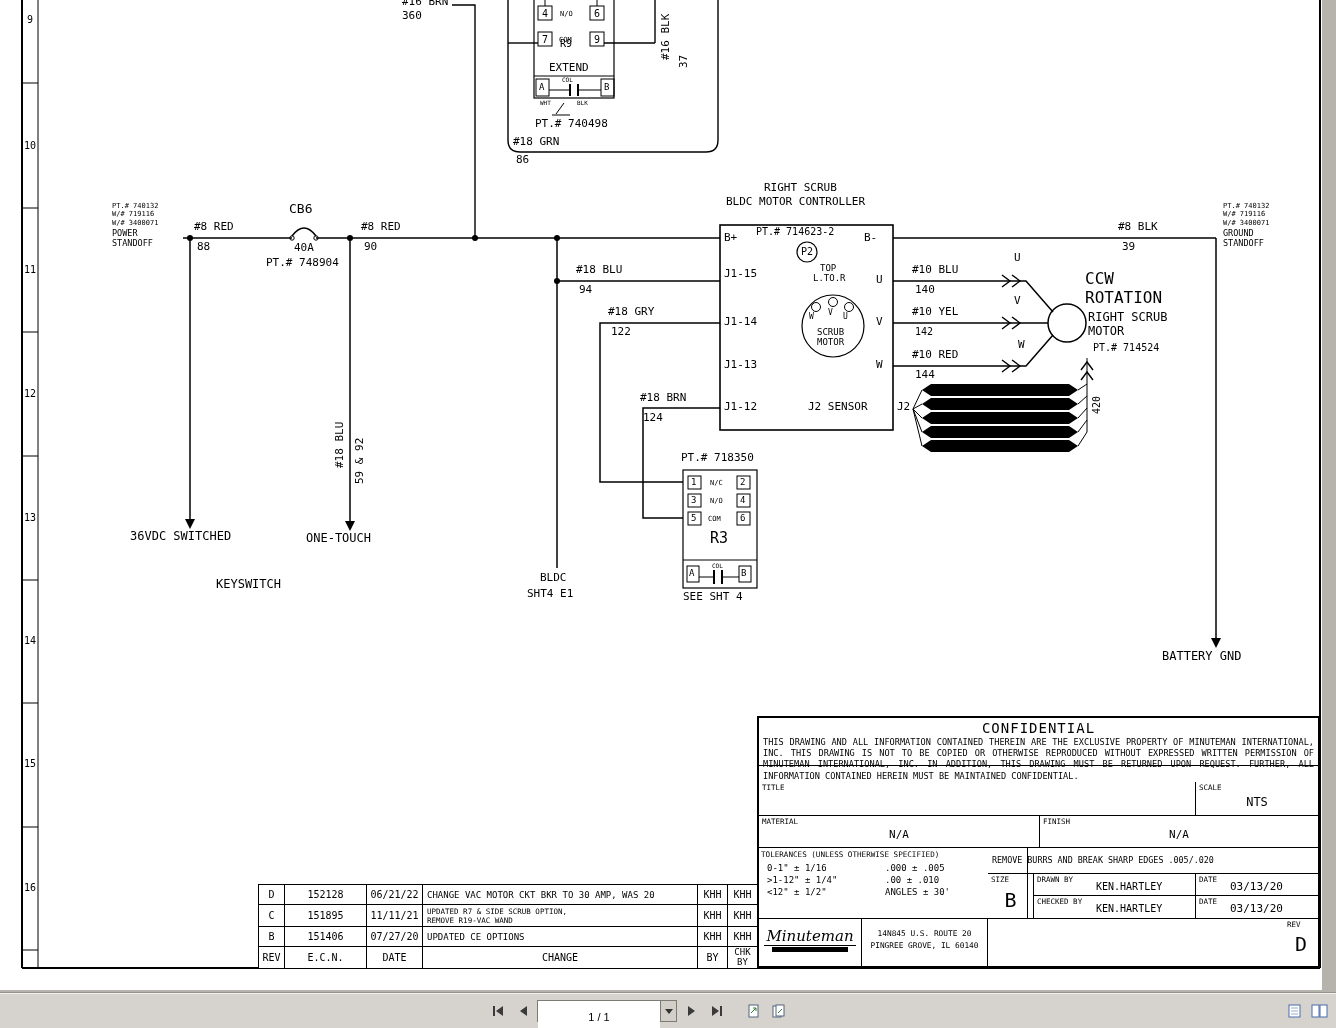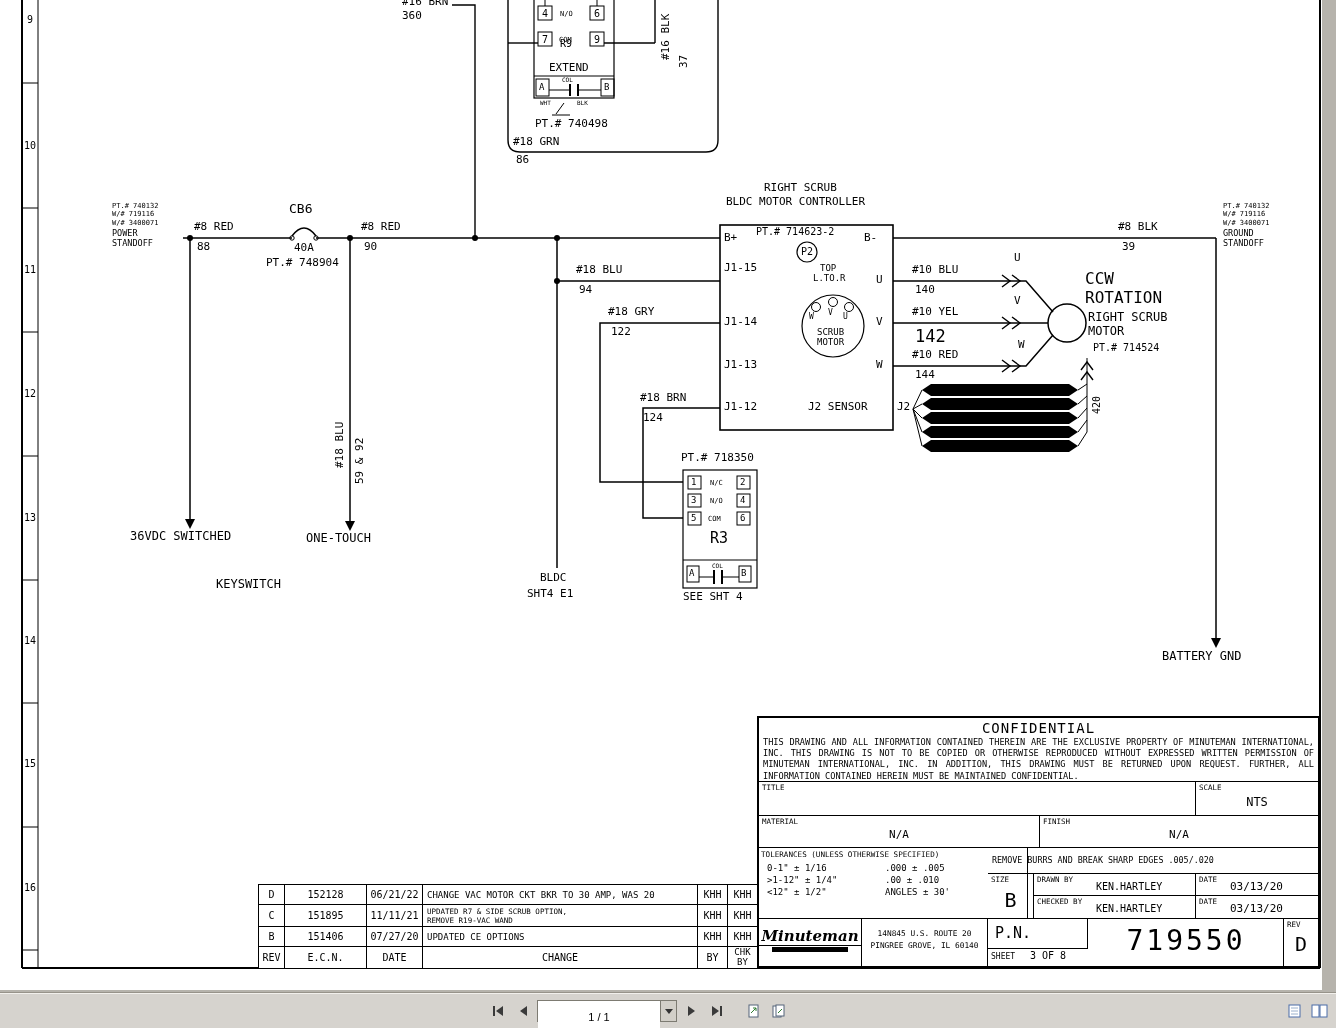--- a/index.html
+++ b/index.html
@@ -204,41 +204,41 @@
     <div class="t" style="left:216px;top:577px;font-size:12px">KEYSWITCH</div>
     <div class="t" style="left:540px;top:572px;font-size:11px">BLDC</div>
     <div class="t" style="left:527px;top:588px;font-size:11px">SHT4 E1</div>
 
     <div class="t" style="left:764px;top:182px;font-size:11px">RIGHT SCRUB</div>
     <div class="t" style="left:726px;top:196px;font-size:11px">BLDC MOTOR CONTROLLER</div>
     <div class="t" style="left:756px;top:226px;font-size:10px">PT.# 714623-2</div>
     <div class="t" style="left:801px;top:246px;font-size:10px">P2</div>
     <div class="t" style="left:724px;top:232px;font-size:11px">B+</div>
     <div class="t" style="left:864px;top:232px;font-size:11px">B-</div>
-    <div class="t" style="left:724px;top:262px;font-size:11px">J1-15</div>
+    <div class="t" style="left:724px;top:268px;font-size:11px">J1-15</div>
     <div class="t" style="left:724px;top:316px;font-size:11px">J1-14</div>
     <div class="t" style="left:724px;top:359px;font-size:11px">J1-13</div>
     <div class="t" style="left:724px;top:401px;font-size:11px">J1-12</div>
     <div class="t" style="left:876px;top:274px;font-size:11px">U</div>
     <div class="t" style="left:876px;top:316px;font-size:11px">V</div>
     <div class="t" style="left:876px;top:359px;font-size:11px">W</div>
     <div class="t" style="left:808px;top:401px;font-size:11px">J2 SENSOR</div>
     <div class="t" style="left:897px;top:401px;font-size:11px">J2</div>
     <div class="t" style="left:820px;top:263px;font-size:9px">TOP</div>
     <div class="t" style="left:813px;top:273px;font-size:9px">L.TO.R</div>
     <div class="t" style="left:809px;top:312px;font-size:8px">W</div>
     <div class="t" style="left:828px;top:308px;font-size:8px">V</div>
     <div class="t" style="left:843px;top:312px;font-size:8px">U</div>
     <div class="t" style="left:817px;top:327px;font-size:9px">SCRUB</div>
     <div class="t" style="left:817px;top:337px;font-size:9px">MOTOR</div>
 
     <div class="t" style="left:912px;top:264px;font-size:11px">#10 BLU</div>
     <div class="t" style="left:915px;top:284px;font-size:11px">140</div>
     <div class="t" style="left:912px;top:306px;font-size:11px">#10 YEL</div>
-    <div class="t" style="left:915px;top:326px;font-size:17px">142</div>
+    <div class="t" style="left:915px;top:326px;font-size:10px">142</div>
     <div class="t" style="left:912px;top:349px;font-size:11px">#10 RED</div>
     <div class="t" style="left:915px;top:369px;font-size:11px">144</div>
     <div class="t" style="left:1014px;top:252px;font-size:11px">U</div>
     <div class="t" style="left:1014px;top:295px;font-size:11px">V</div>
     <div class="t" style="left:1018px;top:339px;font-size:11px">W</div>
 
     <div class="t" style="left:1085px;top:270px;font-size:16px">CCW</div>
     <div class="t" style="left:1085px;top:289px;font-size:16px">ROTATION</div>
     <div class="t" style="left:1088px;top:310px;font-size:12px">RIGHT SCRUB</div>
     <div class="t" style="left:1088px;top:324px;font-size:12px">MOTOR</div>
@@ -270,21 +270,21 @@
     <div class="t" style="left:1223px;top:202px;font-size:7px">PT.# 740132
 W/# 719116
 W/# 3400071</div>
     <div class="t" style="left:1223px;top:228px;font-size:8.5px">GROUND
 STANDOFF</div>
     <div class="t" style="left:1118px;top:221px;font-size:11px">#8 BLK</div>
     <div class="t" style="left:1122px;top:241px;font-size:11px">39</div>
     <div class="t" style="left:1162px;top:649px;font-size:12px">BATTERY GND</div>
 
     <div class="tblock">
-      <div class="cell" style="left:0;top:0;width:559px;height:64px;border-bottom-width:1px">
+      <div class="cell" style="left:0;top:0;width:559px;height:48px;border-bottom-width:1px">
         <div style="text-align:center;font-size:14px;letter-spacing:1px;margin-top:2px">CONFIDENTIAL</div>
         <div style="font-size:8.6px;line-height:1.3;padding:1px 4px;text-align:justify">THIS DRAWING AND ALL INFORMATION CONTAINED THEREIN ARE THE EXCLUSIVE PROPERTY OF MINUTEMAN INTERNATIONAL, INC. THIS DRAWING IS NOT TO BE COPIED OR OTHERWISE REPRODUCED WITHOUT EXPRESSED WRITTEN PERMISSION OF MINUTEMAN INTERNATIONAL, INC. IN ADDITION, THIS DRAWING MUST BE RETURNED UPON REQUEST. FURTHER, ALL INFORMATION CONTAINED HEREIN MUST BE MAINTAINED CONFIDENTIAL.</div>
       </div>
       <div class="cell" style="left:0;top:64px;width:437px;height:34px;border-bottom-width:1px;border-right-width:1px">
         <span class="cl">TITLE</span>
       </div>
       <div class="cell" style="left:437px;top:64px;width:122px;height:34px;border-bottom-width:1px">
         <span class="cl">SCALE</span>
         <div style="text-align:center;font-size:12px;margin-top:13px">NTS</div>
       </div>
@@ -328,34 +328,26 @@
       </div>
       <div class="cell" style="left:275px;top:178px;width:162px;height:23px;border-bottom-width:1px;border-right-width:1px">
         <span class="cl">CHECKED BY</span>
         <div style="font-size:10px;margin:7px 0 0 62px">KEN.HARTLEY</div>
       </div>
       <div class="cell" style="left:437px;top:178px;width:122px;height:23px;border-bottom-width:1px">
         <span class="cl">DATE</span>
         <div style="font-size:11px;margin:6px 0 0 34px">03/13/20</div>
       </div>
       <div class="cell" style="left:0;top:201px;width:103px;height:47px;border-right-width:1px;text-align:center">
-        <div style="font-family:'DejaVu Serif',serif;font-style:italic;font-weight:bold;font-size:15px;margin-top:8px;border-bottom:1px solid #000;display:inline-block;padding:0 2px">Minuteman</div>
+        <div style="font-family:'DejaVu Serif',serif;font-style:italic;font-weight:normal;font-size:15px;margin-top:8px;border-bottom:1px solid #000;display:inline-block;padding:0 2px">Minuteman</div>
         <div style="width:76px;height:5px;background:#000;margin:1px auto 0"></div>
       </div>
       <div class="cell" style="left:103px;top:201px;width:126px;height:47px;border-right-width:1px">
         <div style="font-size:7.8px;line-height:1.6;white-space:pre;text-align:center;margin-top:9px">14N845 U.S. ROUTE 20
 PINGREE GROVE, IL 60140</div>
-      </div>
-      <div class="cell" style="left:229px;top:201px;width:296px;height:47px;border-right-width:1px">
-        <div class="cell" style="left:0;top:0;width:100px;height:30px;border-right-width:1px;border-bottom-width:1px">
-          <div style="font-size:15px;padding:5px 0 0 7px">P.N.</div>
-        </div>
-        <div style="position:absolute;left:3px;top:33px;font-size:8px">SHEET</div>
-        <div style="position:absolute;left:42px;top:31px;font-size:10px">3  OF  8</div>
-        <div style="position:absolute;left:100px;top:5px;width:196px;text-align:center;font-size:28px;letter-spacing:3px">719550</div>
       </div>
       <div class="cell" style="left:525px;top:201px;width:34px;height:47px">
         <span class="cl">REV</span>
         <div style="text-align:center;font-size:20px;margin-top:13px">D</div>
       </div>
     </div>
 
     <table class="rtab">
       <colgroup>
           <col style="width:26px">

